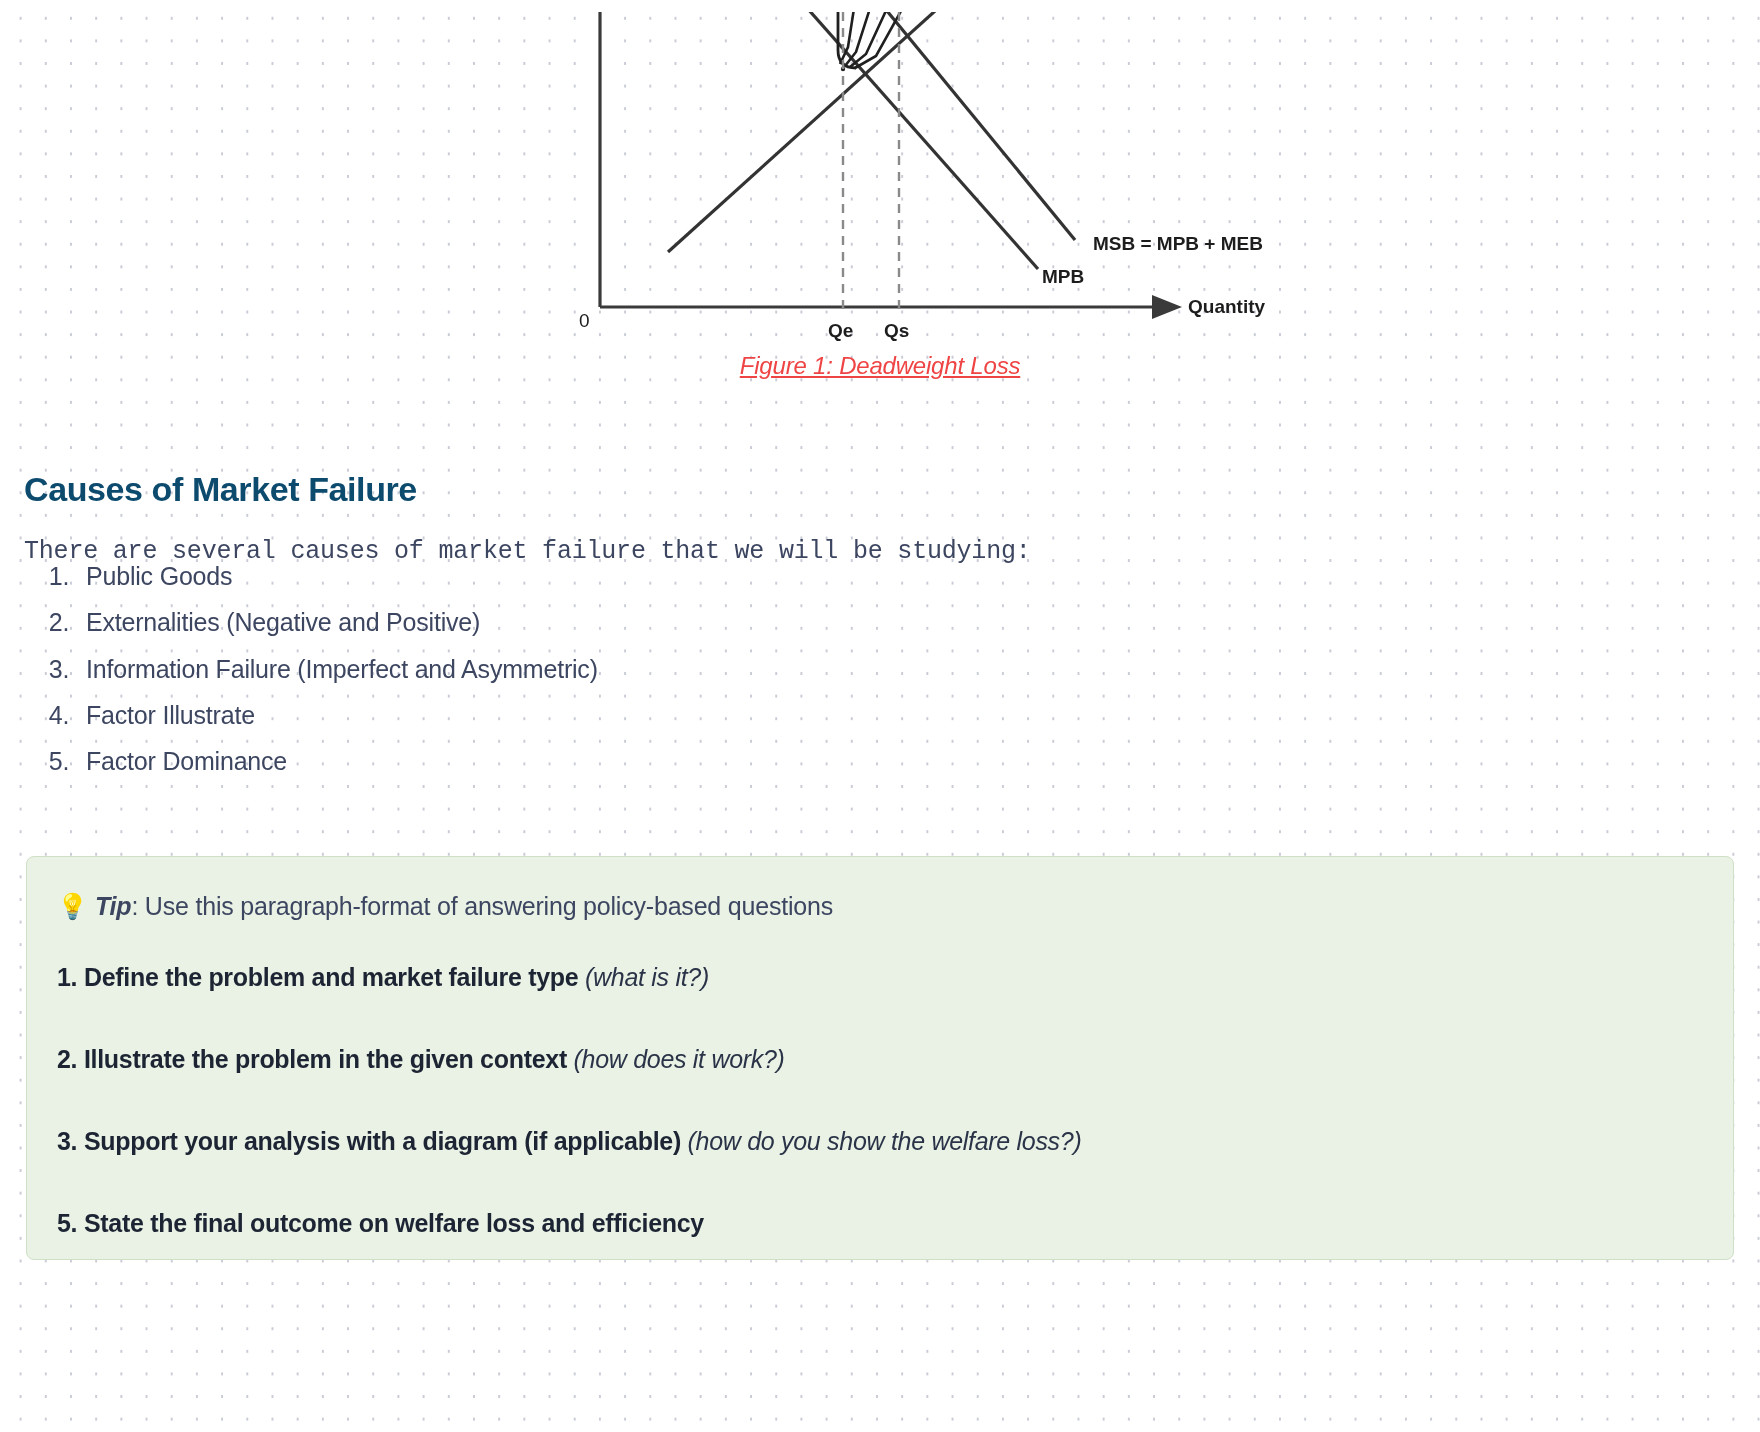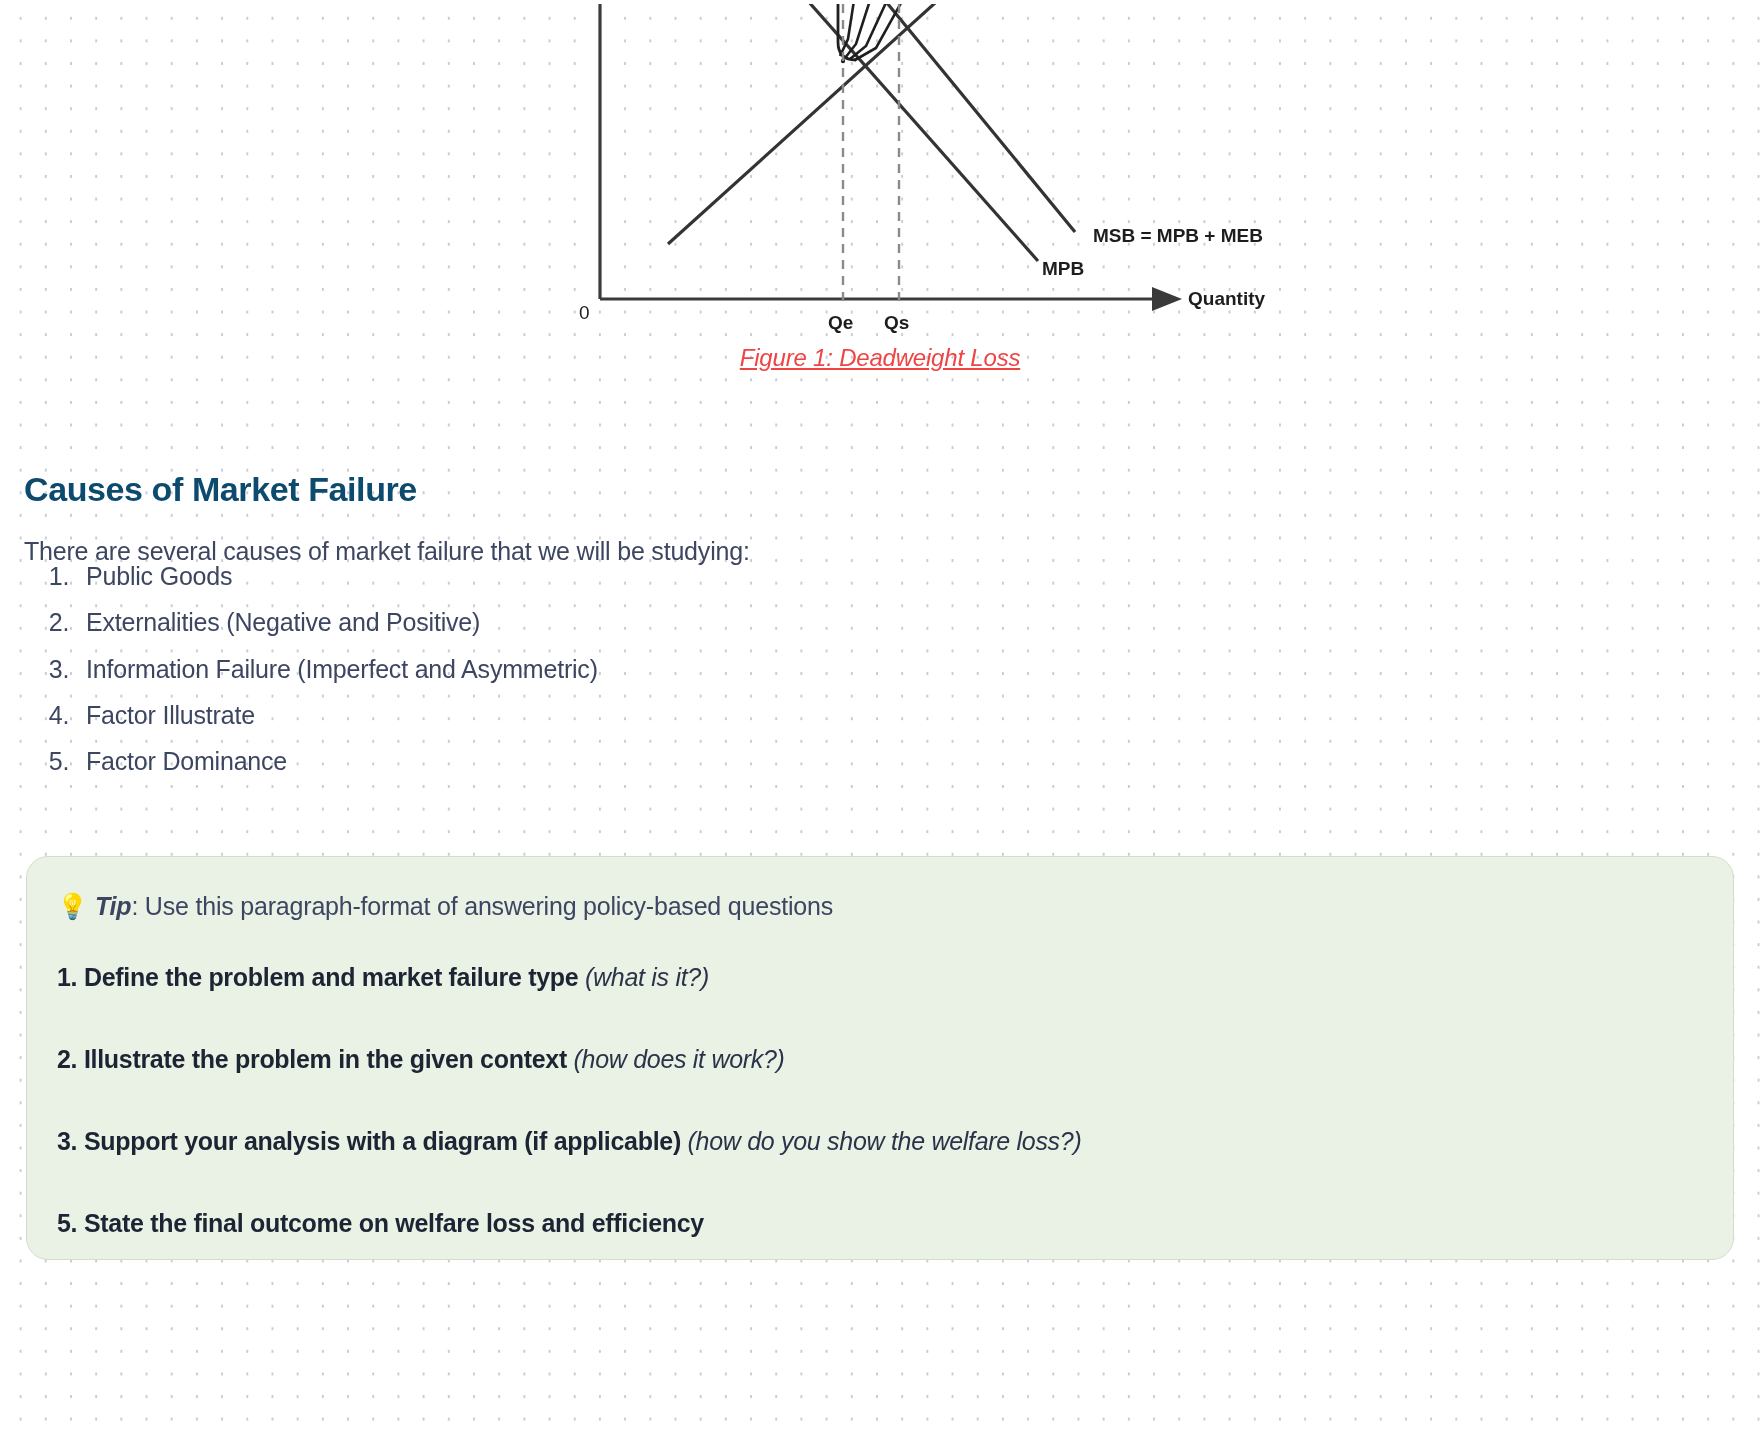--- a/index.html
+++ b/index.html
@@ -13,21 +13,21 @@
     background-position: 8px 7px;
     font-family: "Liberation Sans", sans-serif;
     color: #3a4358;
     position: relative;
     overflow: hidden;
   }
 
   
   .figure-block {
     position: absolute;
-    left: 0; top: 4px;
+    left: 0; top: 12px;
     width: 1424px;
   }
   .chart-wrap {
     position: relative;
     width: 1760px;
     height: 330px;
   }
   .chart-svg { position: absolute; left: 0; top: 0; }
   .fig-caption {
     position: absolute;
@@ -52,20 +52,21 @@
     color: #0c4a6e;
     letter-spacing: -0.4px;
   }
   .intro-para {
     position: absolute;
     left: 24px;
     top: 512px;
     font-size: 25px;
     color: #3d4661;
     letter-spacing: -0.2px;
+    font-family: Liberation Mono, monospace;
   }
   .causes-list {
     position: absolute;
     left: 24px;
     top: 560px;
     margin: 0;
     padding-left: 52px;
     font-size: 25px;
     color: #3d4661;
     letter-spacing: -0.2px;
@@ -79,21 +80,21 @@
 
   
   .tip-box {
     position: absolute;
     left: 26px;
     top: 856px;
     width: 1708px;
     height: 404px;
     background: #e9f2e4;
     border: 1.5px solid #cfe0c6;
-    border-radius: 22px;
+    border-radius: 8px;
     padding: 34px 30px 10px 30px;
   }
   .tip-line {
     font-size: 25px;
     color: #3d4661;
     letter-spacing: -0.2px;
     margin: 0 0 40px 0;
     line-height: 1.25;
   }
   .tip-line .bulb { font-size: 25px; margin-right: 7px; }

